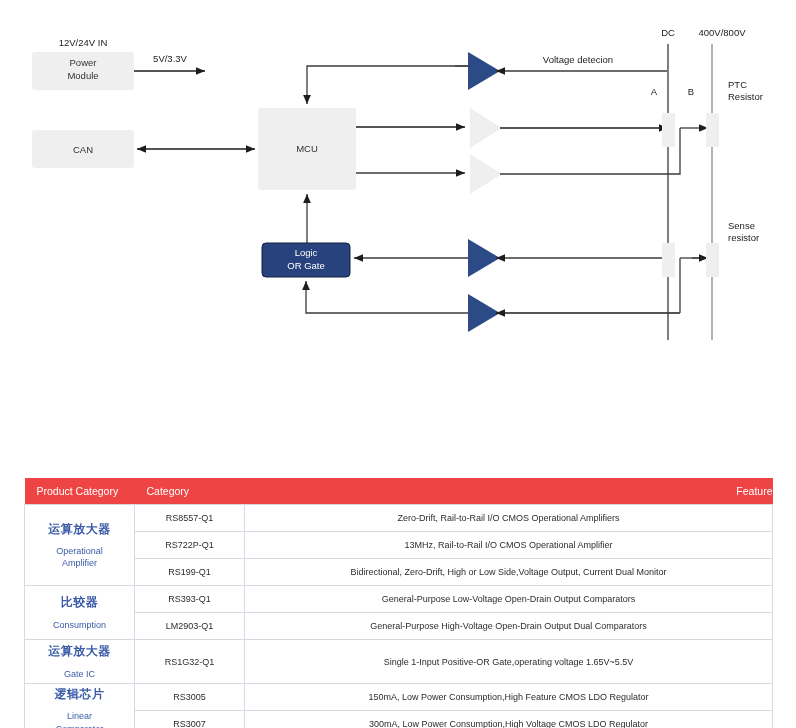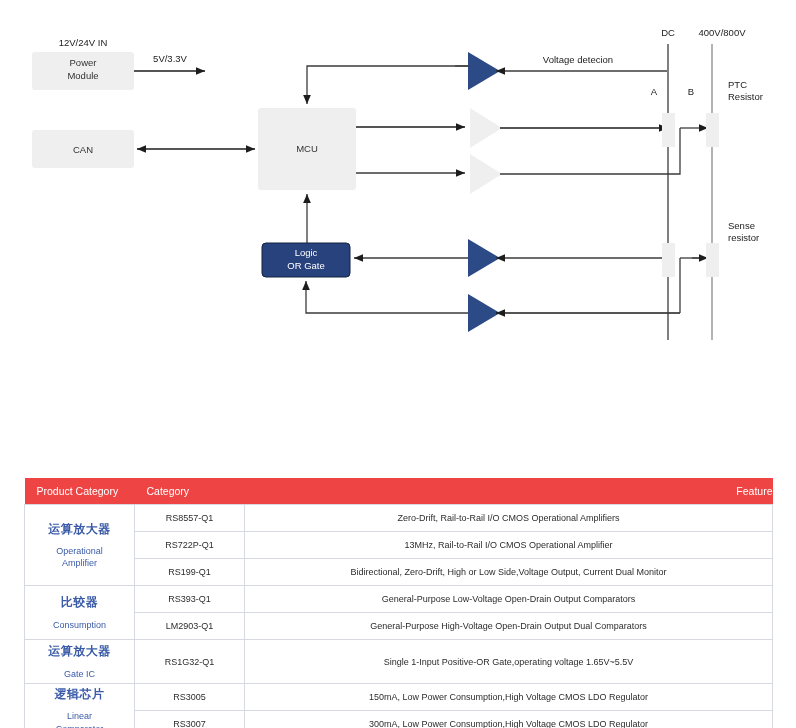--- a/index.html
+++ b/index.html
@@ -265,21 +265,21 @@
         <td>RS1G32-Q1</td>
         <td>Single 1-Input Positive-OR Gate,operating voltage 1.65V~5.5V</td>
       </tr>
 
       <tr>
         <td class="cat-cell" rowspan="2">
           <span class="cat-cn">逻辑芯片</span>
           <span class="cat-en">Linear Comparator</span>
         </td>
         <td>RS3005</td>
-        <td>150mA, Low Power Consumption,High Voltage CMOS LDO Regulator</td>
+        <td>150mA, Low Power Consumption,High Feature CMOS LDO Regulator</td>
       </tr>
       <tr>
         <td>RS3007</td>
         <td>300mA, Low Power Consumption,High Voltage CMOS LDO Regulator</td>
       </tr>
     </tbody>
   </table>
 </div>
 
 </body></html>

